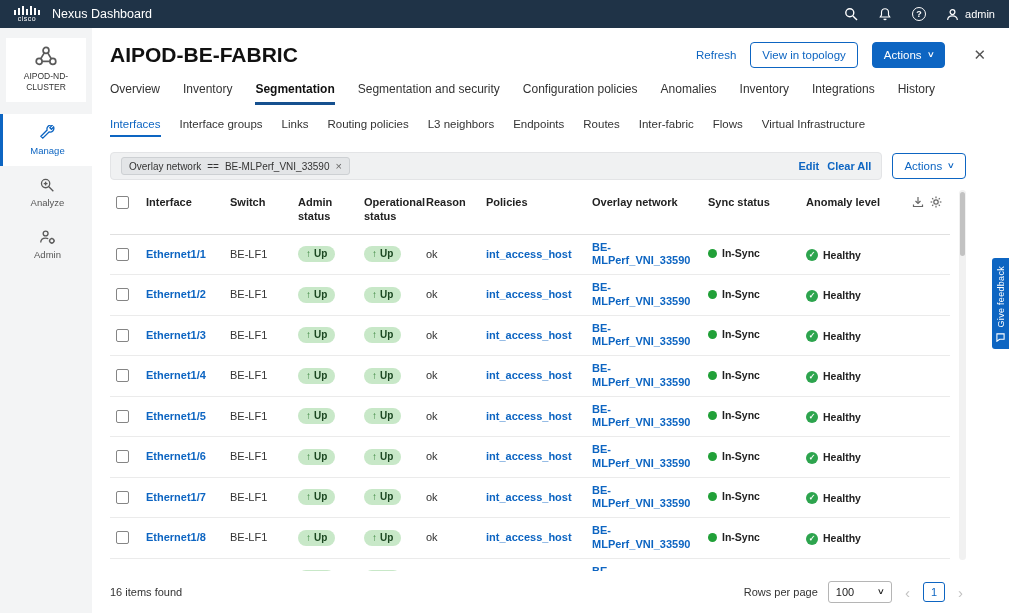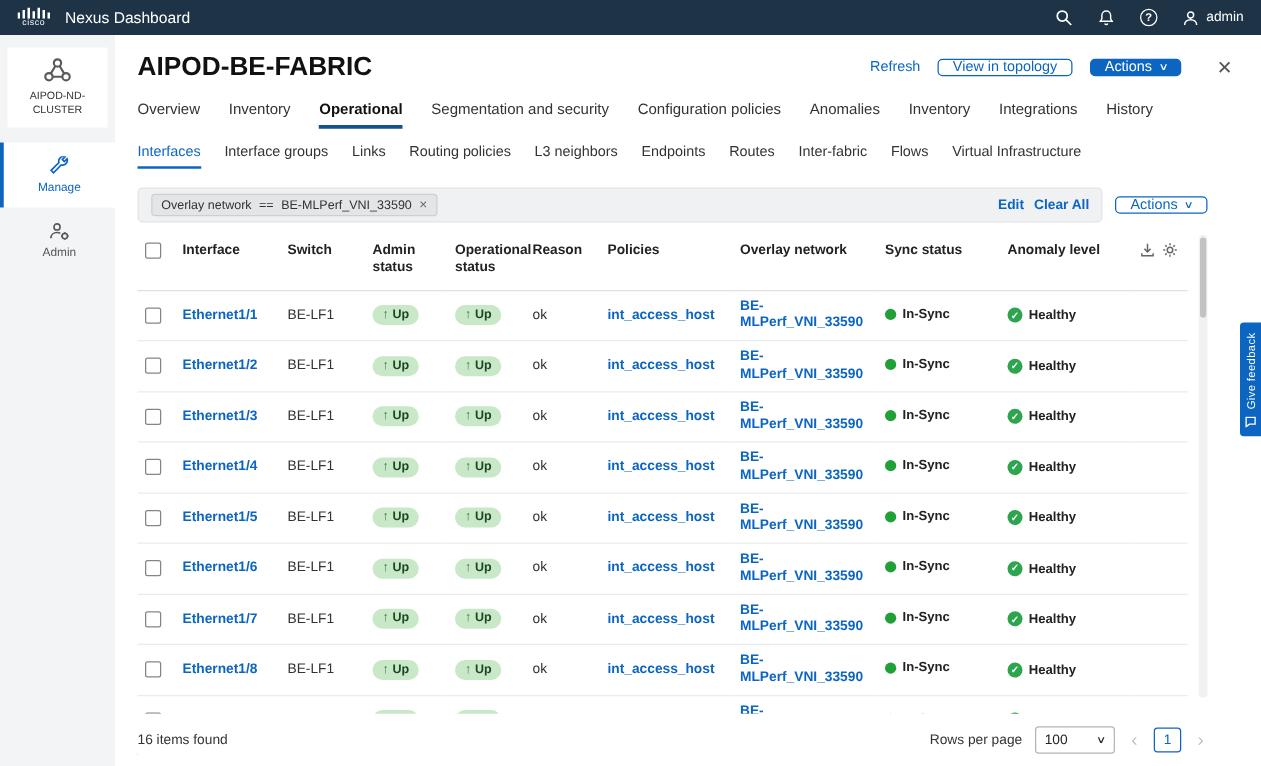--- a/index.html
+++ b/index.html
@@ -34,21 +34,21 @@
   .side-item.active svg *{stroke:var(--accent);}
   .side-icon{stroke:#5a5a5a;fill:none;stroke-width:1.4;}
 
   .main{flex:1;background:#fff;position:relative;padding:14px 0 0 18px;}
 
   
   .page-header{display:flex;align-items:center;width:876px;margin-bottom:14px;}
   .page-title{font-size:21px;font-weight:bold;color:#111;}
   .ph-right{margin-left:auto;display:flex;align-items:center;gap:14px;}
   .link{color:var(--accent);font-size:11.5px;text-decoration:none;cursor:pointer;}
-  .btn{height:14px;border-radius:4px;font-size:11.5px;display:inline-flex;align-items:center;gap:6px;padding:0 11px;cursor:pointer;border:1px solid var(--accent);}
+  .btn{height:26px;border-radius:4px;font-size:11.5px;display:inline-flex;align-items:center;gap:6px;padding:0 11px;cursor:pointer;border:1px solid var(--accent);}
   .btn.outline{background:#fff;color:var(--accent);}
   .btn.primary{background:var(--accent);color:#fff;}
   .chev{font-size:8px;line-height:1;transform:scaleX(1.4);}
   .close-x{font-size:15px;color:#555;margin-left:14px;cursor:pointer;}
 
   
   .tabs{display:flex;gap:23px;font-size:12px;color:#333;margin-bottom:13px;}
   .tab{padding-bottom:6px;cursor:pointer;border-bottom:3px solid transparent;}
   .tab.active{font-weight:bold;color:#111;border-bottom-color:#15508f;}
   .subtabs{display:flex;gap:19px;font-size:11.5px;color:#333;margin-bottom:15px;}
@@ -162,20 +162,29 @@
         <span>AIPOD-ND-CLUSTER</span>
       </div>
       <div class="side-item active">
         <svg width="17" height="16" viewBox="0 0 18 17" class="side-icon">
             <path d="M15.5 2.2a4 4 0 0 1-4.9 5.2L4 14l-2-2 6.6-6.6a4 4 0 0 1 5.2-4.9L11.5 2.8l1.7 1.7z"></path>
           </svg>
         <span>Manage</span>
       </div>
       <div class="side-item">
         <svg width="17" height="16" viewBox="0 0 18 17" class="side-icon">
+            <circle cx="7" cy="7" r="4.4"></circle>
+            <line x1="10.4" y1="10.4" x2="15.2" y2="15.2"></line>
+            <line x1="5" y1="7" x2="9" y2="7"></line>
+            <line x1="7" y1="5" x2="7" y2="9"></line>
+          </svg>
+        <span>Analyze</span>
+      </div>
+      <div class="side-item">
+        <svg width="17" height="16" viewBox="0 0 18 17" class="side-icon">
             <circle cx="7" cy="4.8" r="2.6"></circle>
             <path d="M1.8 14.4c0-3 2.3-4.8 5.2-4.8 1 0 2 .2 2.8.7"></path>
             <circle cx="13.6" cy="12.6" r="2.3"></circle>
             <line x1="13.6" y1="9.4" x2="13.6" y2="10.3"></line>
             <line x1="13.6" y1="14.9" x2="13.6" y2="15.8"></line>
             <line x1="10.4" y1="12.6" x2="11.3" y2="12.6"></line>
             <line x1="15.9" y1="12.6" x2="16.8" y2="12.6"></line>
           </svg>
         <span>Admin</span>
       </div>
@@ -195,21 +204,21 @@
               <span class="chev">∨</span>
             </span>
           <span class="close-x">✕</span>
         </div>
       </div>
 
       <div class="tabs">
 
       <div class="tab">Overview</div>
           <div class="tab">Inventory</div>
-          <div class="tab active">Operational</div>
+          <div class="tab active">Segmentation</div>
           <div class="tab">Segmentation and security</div>
           <div class="tab">Configuration policies</div>
           <div class="tab">Anomalies</div>
           <div class="tab">Inventory</div>
           <div class="tab">Integrations</div>
           <div class="tab">History</div>
         </div>
 
       <div class="subtabs">
 

